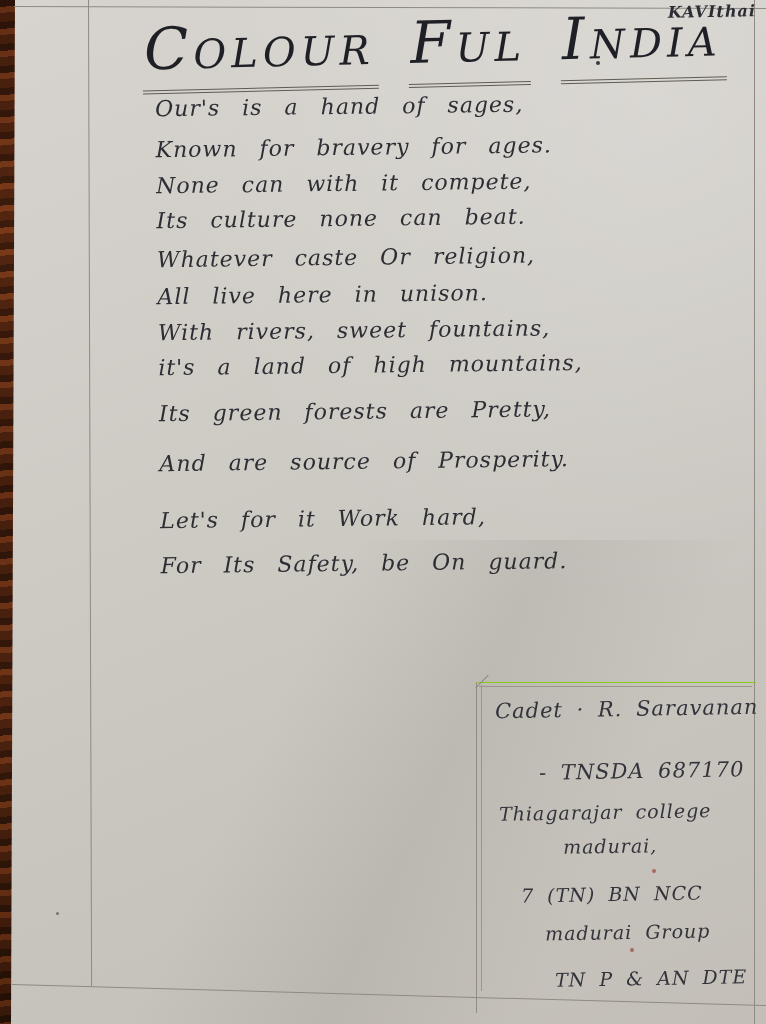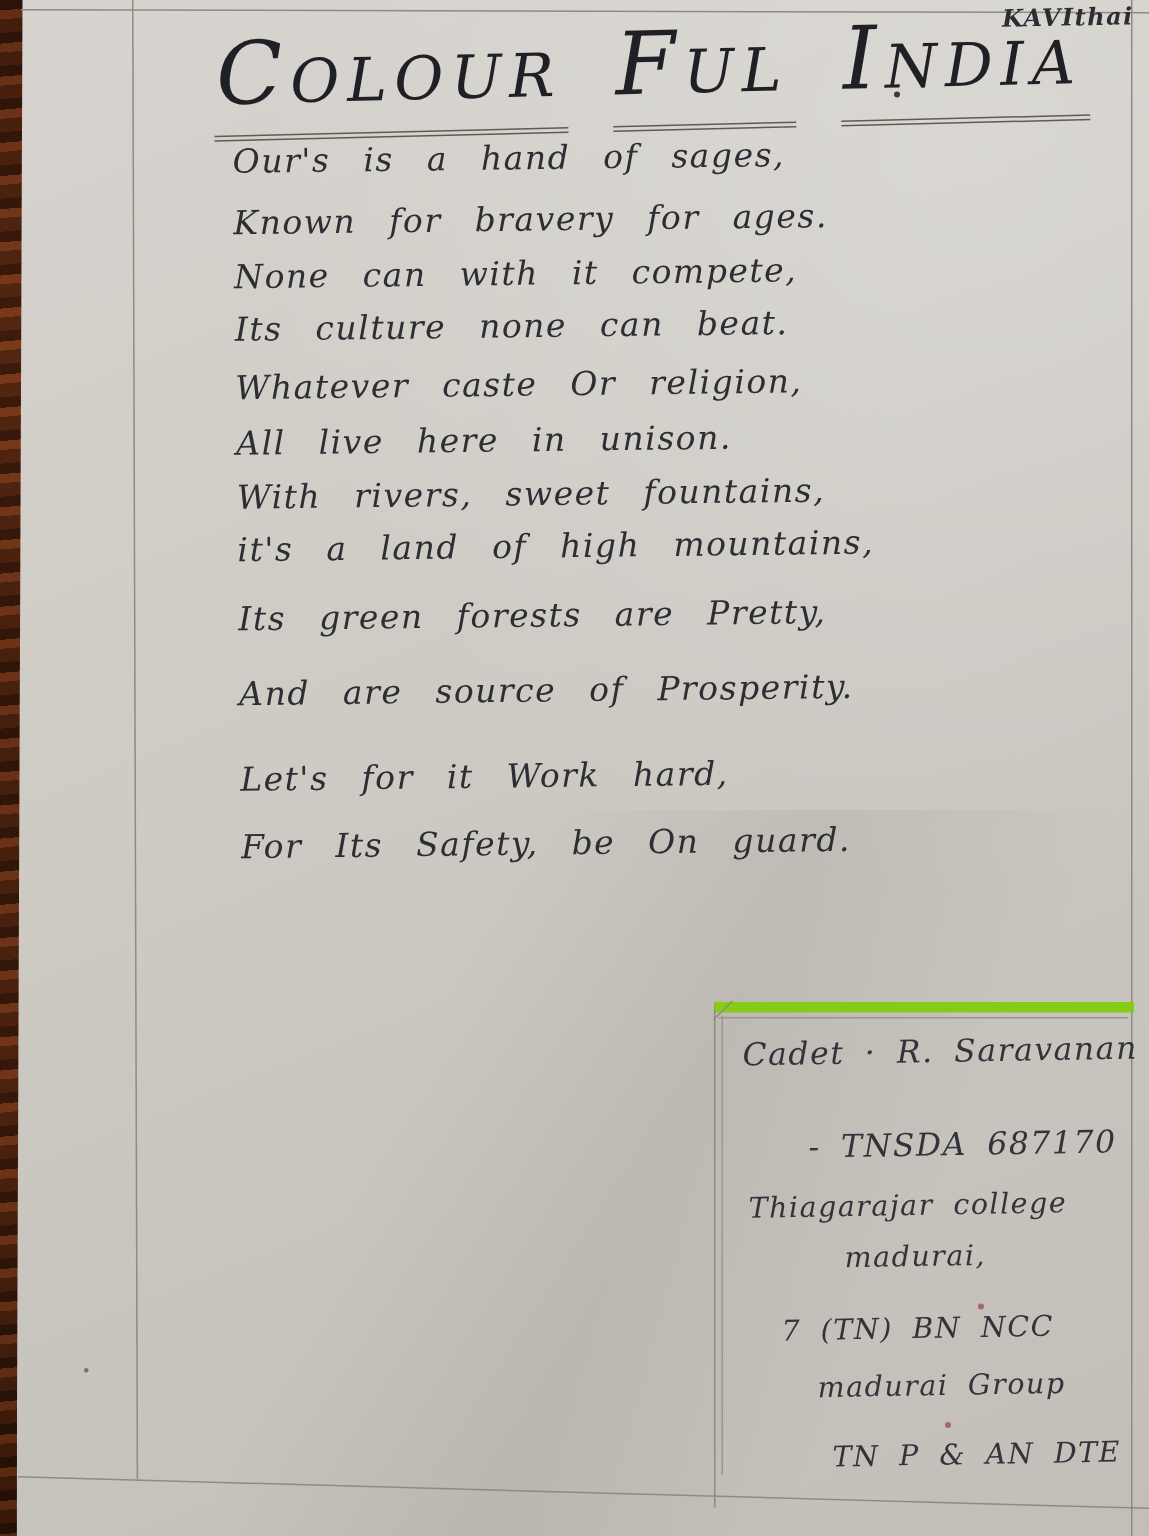--- a/index.html
+++ b/index.html
@@ -45,22 +45,22 @@
   .title .t-word::first-letter{font-size:1.45em;}
   .poem{
     position:absolute;left:158px;top:90px;width:520px;height:500px;
     transform:rotate(-.7deg);
   }
   .poem-line{
     position:absolute;left:0;font-style:italic;font-size:22px;color:#2d2d34;
     letter-spacing:1px;word-spacing:14px;white-space:nowrap;
   }
   .sig-box{
-    position:absolute;left:476px;top:668px;width:279px;height:330px;
-    border-top:7px solid #84cc16;border-left:1px solid #8f8a82;
+    position:absolute;left:476px;top:682px;width:279px;height:330px;
+    border-top:1px solid #84cc16;border-left:1px solid #8f8a82;
   }
   .sig-inner-left{position:absolute;left:4px;top:2px;width:1px;height:306px;background:#9a958d;}
   .sig-inner-top{position:absolute;left:2px;top:3px;width:273px;height:1px;background:#9a958d;}
   .sig-corner{position:absolute;left:-4px;top:-2px;width:18px;height:1px;background:#8f8a82;transform:rotate(-45deg);}
   .sig-line{
     position:absolute;font-style:italic;font-size:19px;color:#33333b;
     letter-spacing:1px;word-spacing:6px;white-space:nowrap;transform:rotate(-1deg);
   }
   .speck{position:absolute;border-radius:50%;}
   .speck-ink{width:4px;height:4px;background:#3a3a40;}

